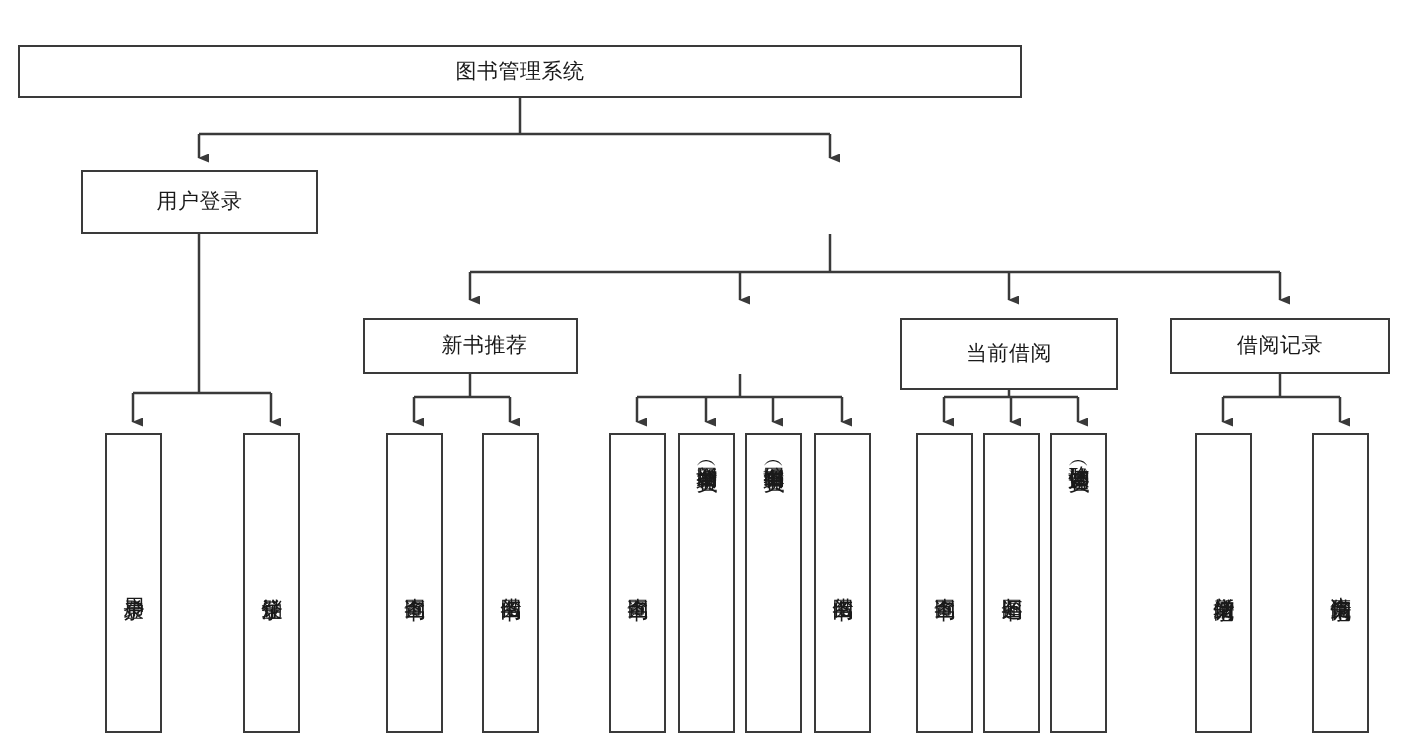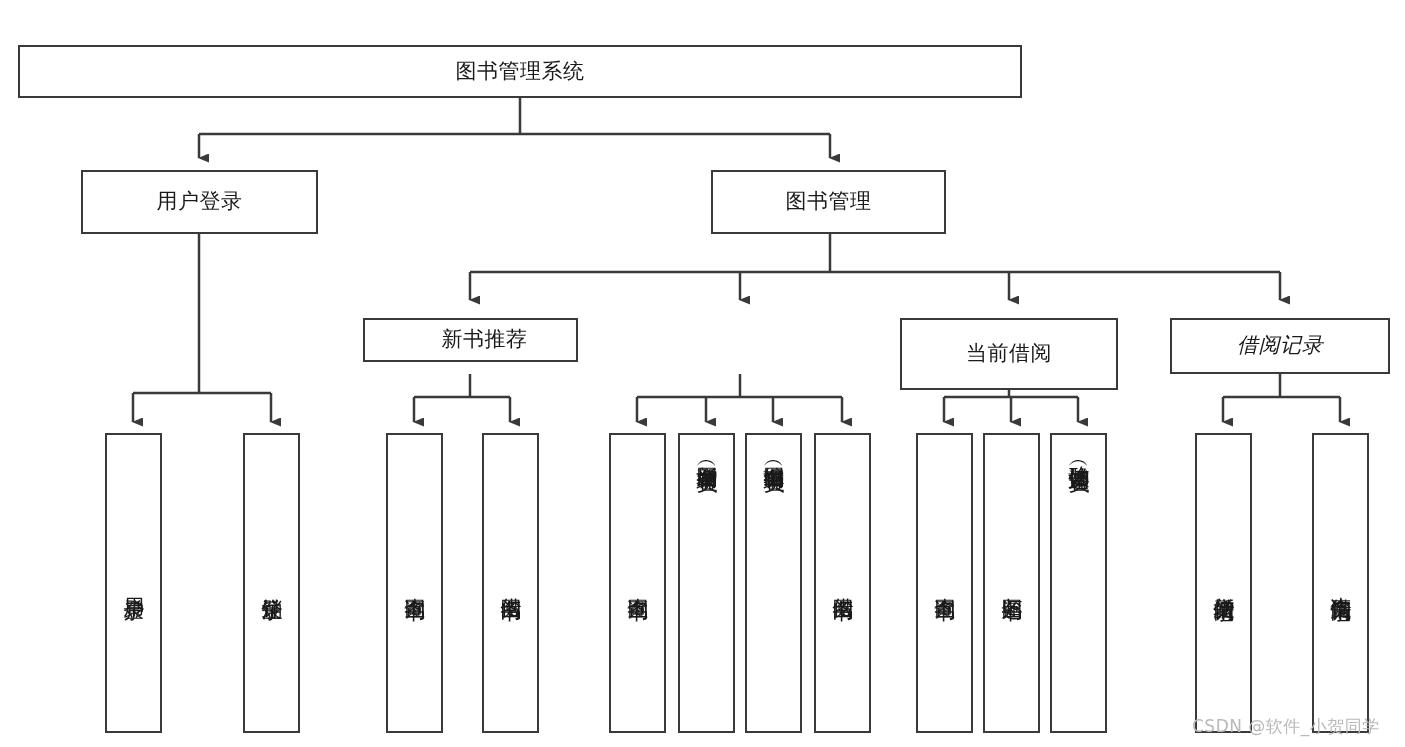--- a/index.html
+++ b/index.html
@@ -120,31 +120,28 @@
     </g>
   </svg>
 
   <div class="node node-h" style="left:18px; top:13px; width:1004px; height:53px;margin-top:32px;">
     <span>图书管理系统</span>
   </div>
 
   <div class="node node-h" style="left:81px; top:170px; width:237px; height:64px;">
     <span>用户登录</span>
   </div>
-  <div class="node node-h" style="left:711px; top:170px; width:235px; height:64px;">
-    <span>图书管理</span>
-  </div>
 
-  <div class="node node-h" style="left:363px; top:318px; width:215px; height:44px;padding-left:28px;">
+  <div class="node node-h" style="left:363px; top:318px; width:215px; height:56px;padding-left:28px;">
     <span>新书推荐</span>
   </div>
   <div class="node node-h" style="left:900px; top:318px; width:218px; height:72px;">
     <span>当前借阅</span>
   </div>
-  <div class="node node-h" style="left:1170px; top:318px; width:220px; height:56px;font-style:italic;">
+  <div class="node node-h" style="left:1170px; top:318px; width:220px; height:56px;">
     <span>借阅记录</span>
   </div>
 
   <div class="node node-v center-v" style="left:105px; top:433px; width:57px; height:300px;">
     <span>用户登录</span>
   </div>
   <div class="node node-v center-v" style="left:243px; top:433px; width:57px; height:300px;">
     <span>注销登录</span>
   </div>
 
@@ -178,17 +175,14 @@
     <span>确认归还（管理员）</span>
   </div>
 
   <div class="node node-v center-v" style="left:1195px; top:433px; width:57px; height:300px;">
     <span>新增借阅记录</span>
   </div>
   <div class="node node-v center-v" style="left:1312px; top:433px; width:57px; height:300px;">
     <span>查询借阅记录</span>
   </div>
 
-  <div class="watermark" style="left:1192px; top:715px;">
-    <span>CSDN @软件_小贺同学</span>
-  </div>
 
 </div>
 
 </body></html>

